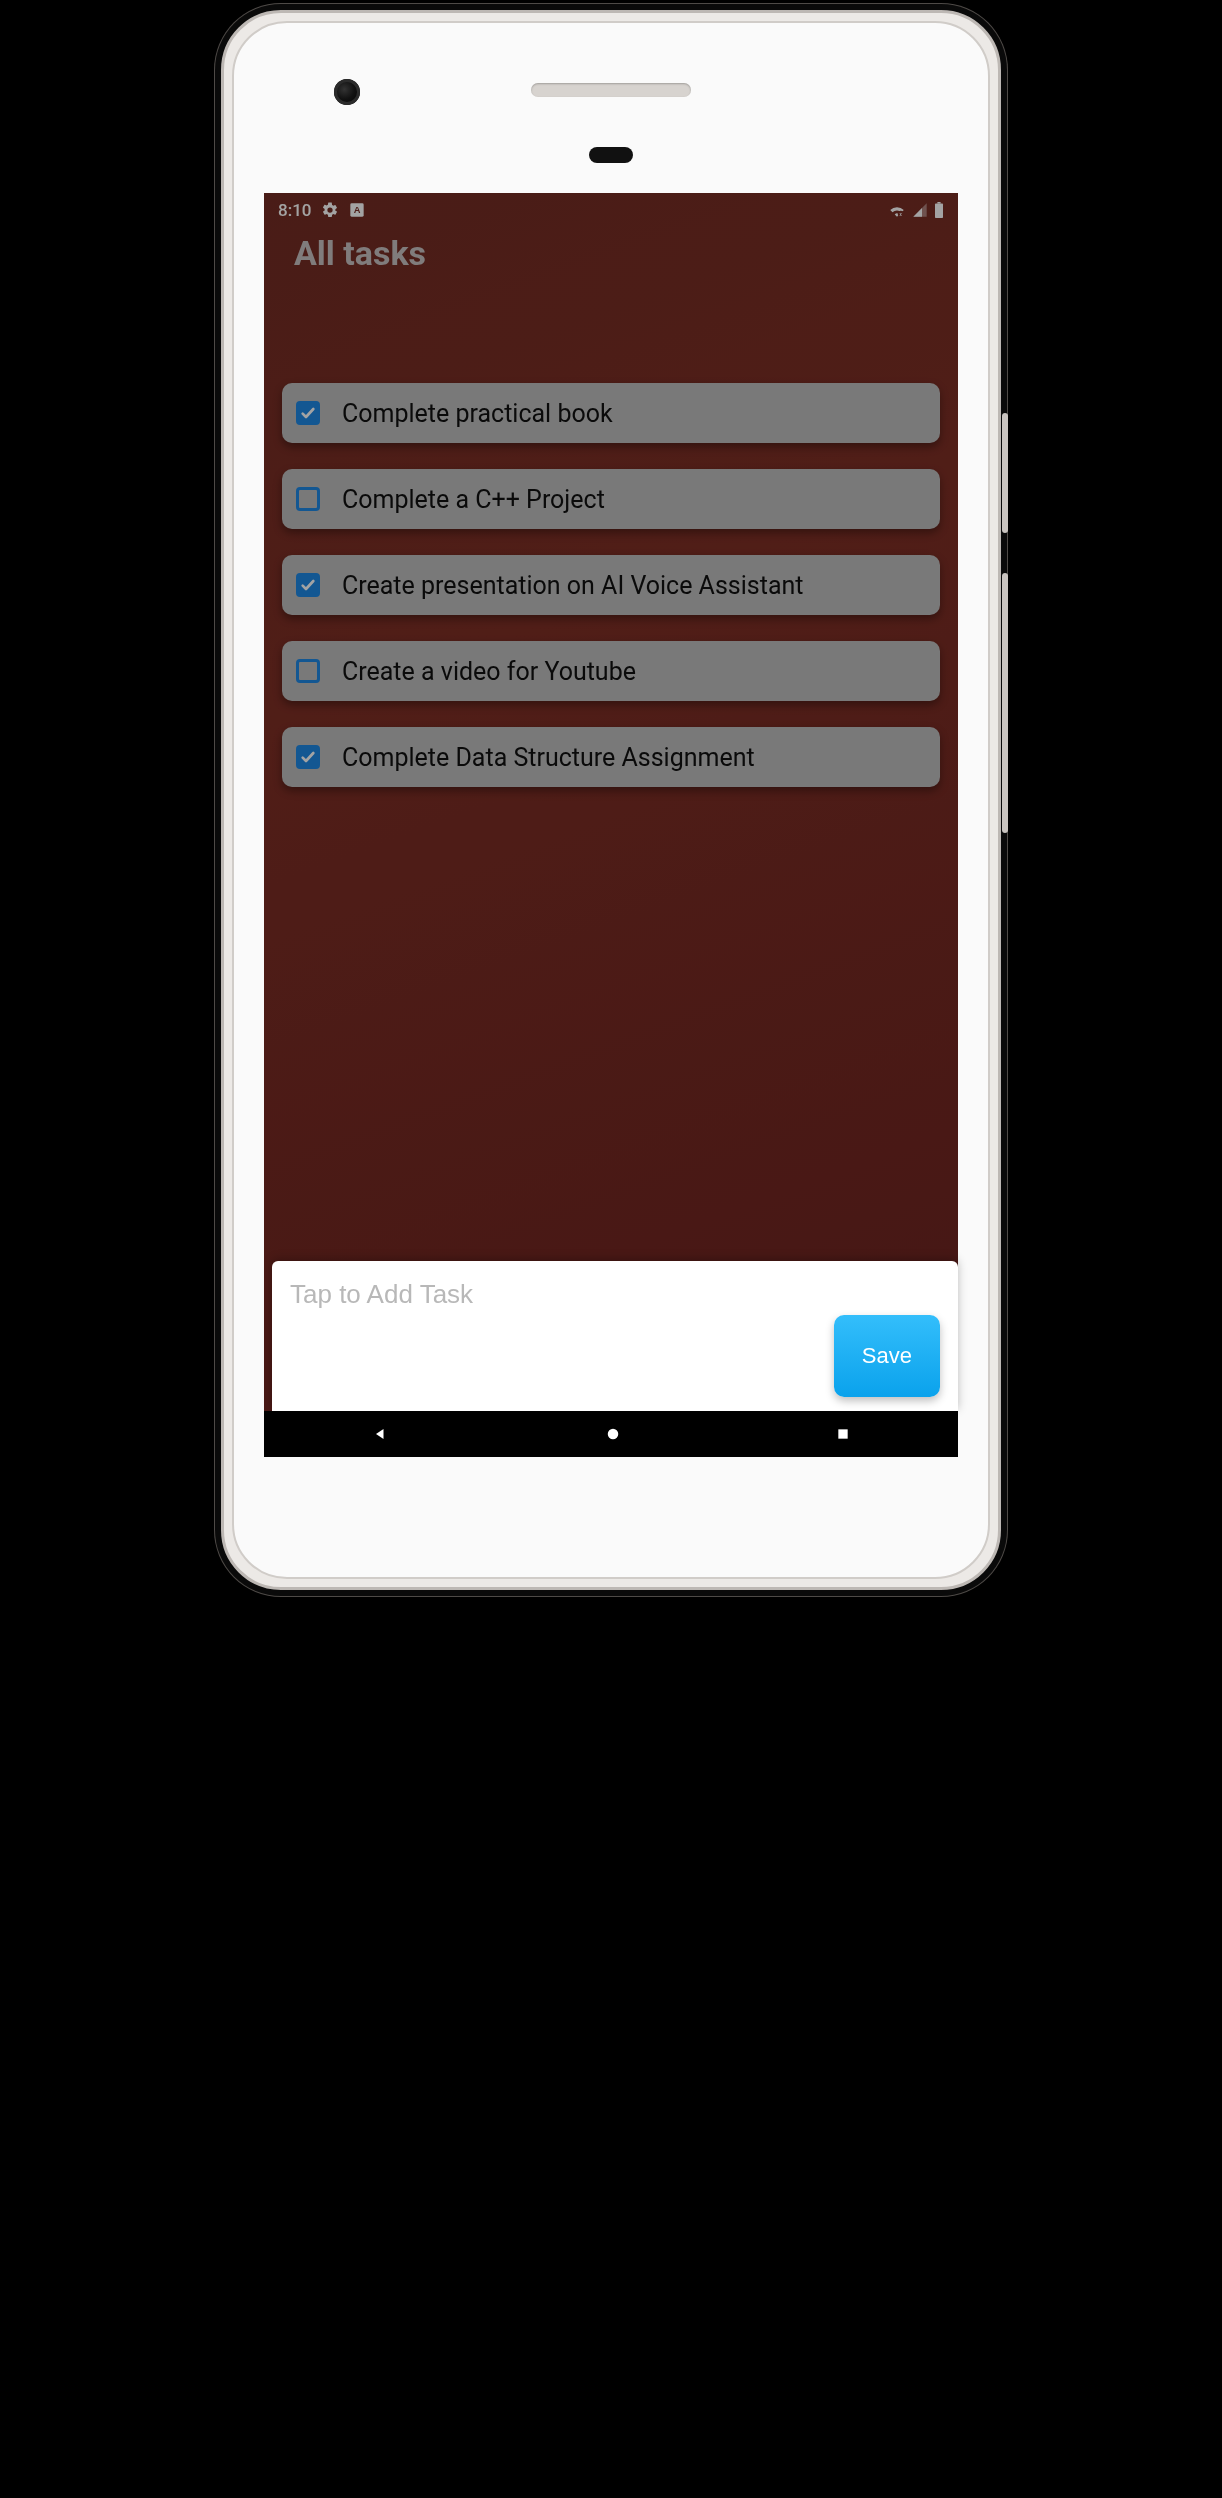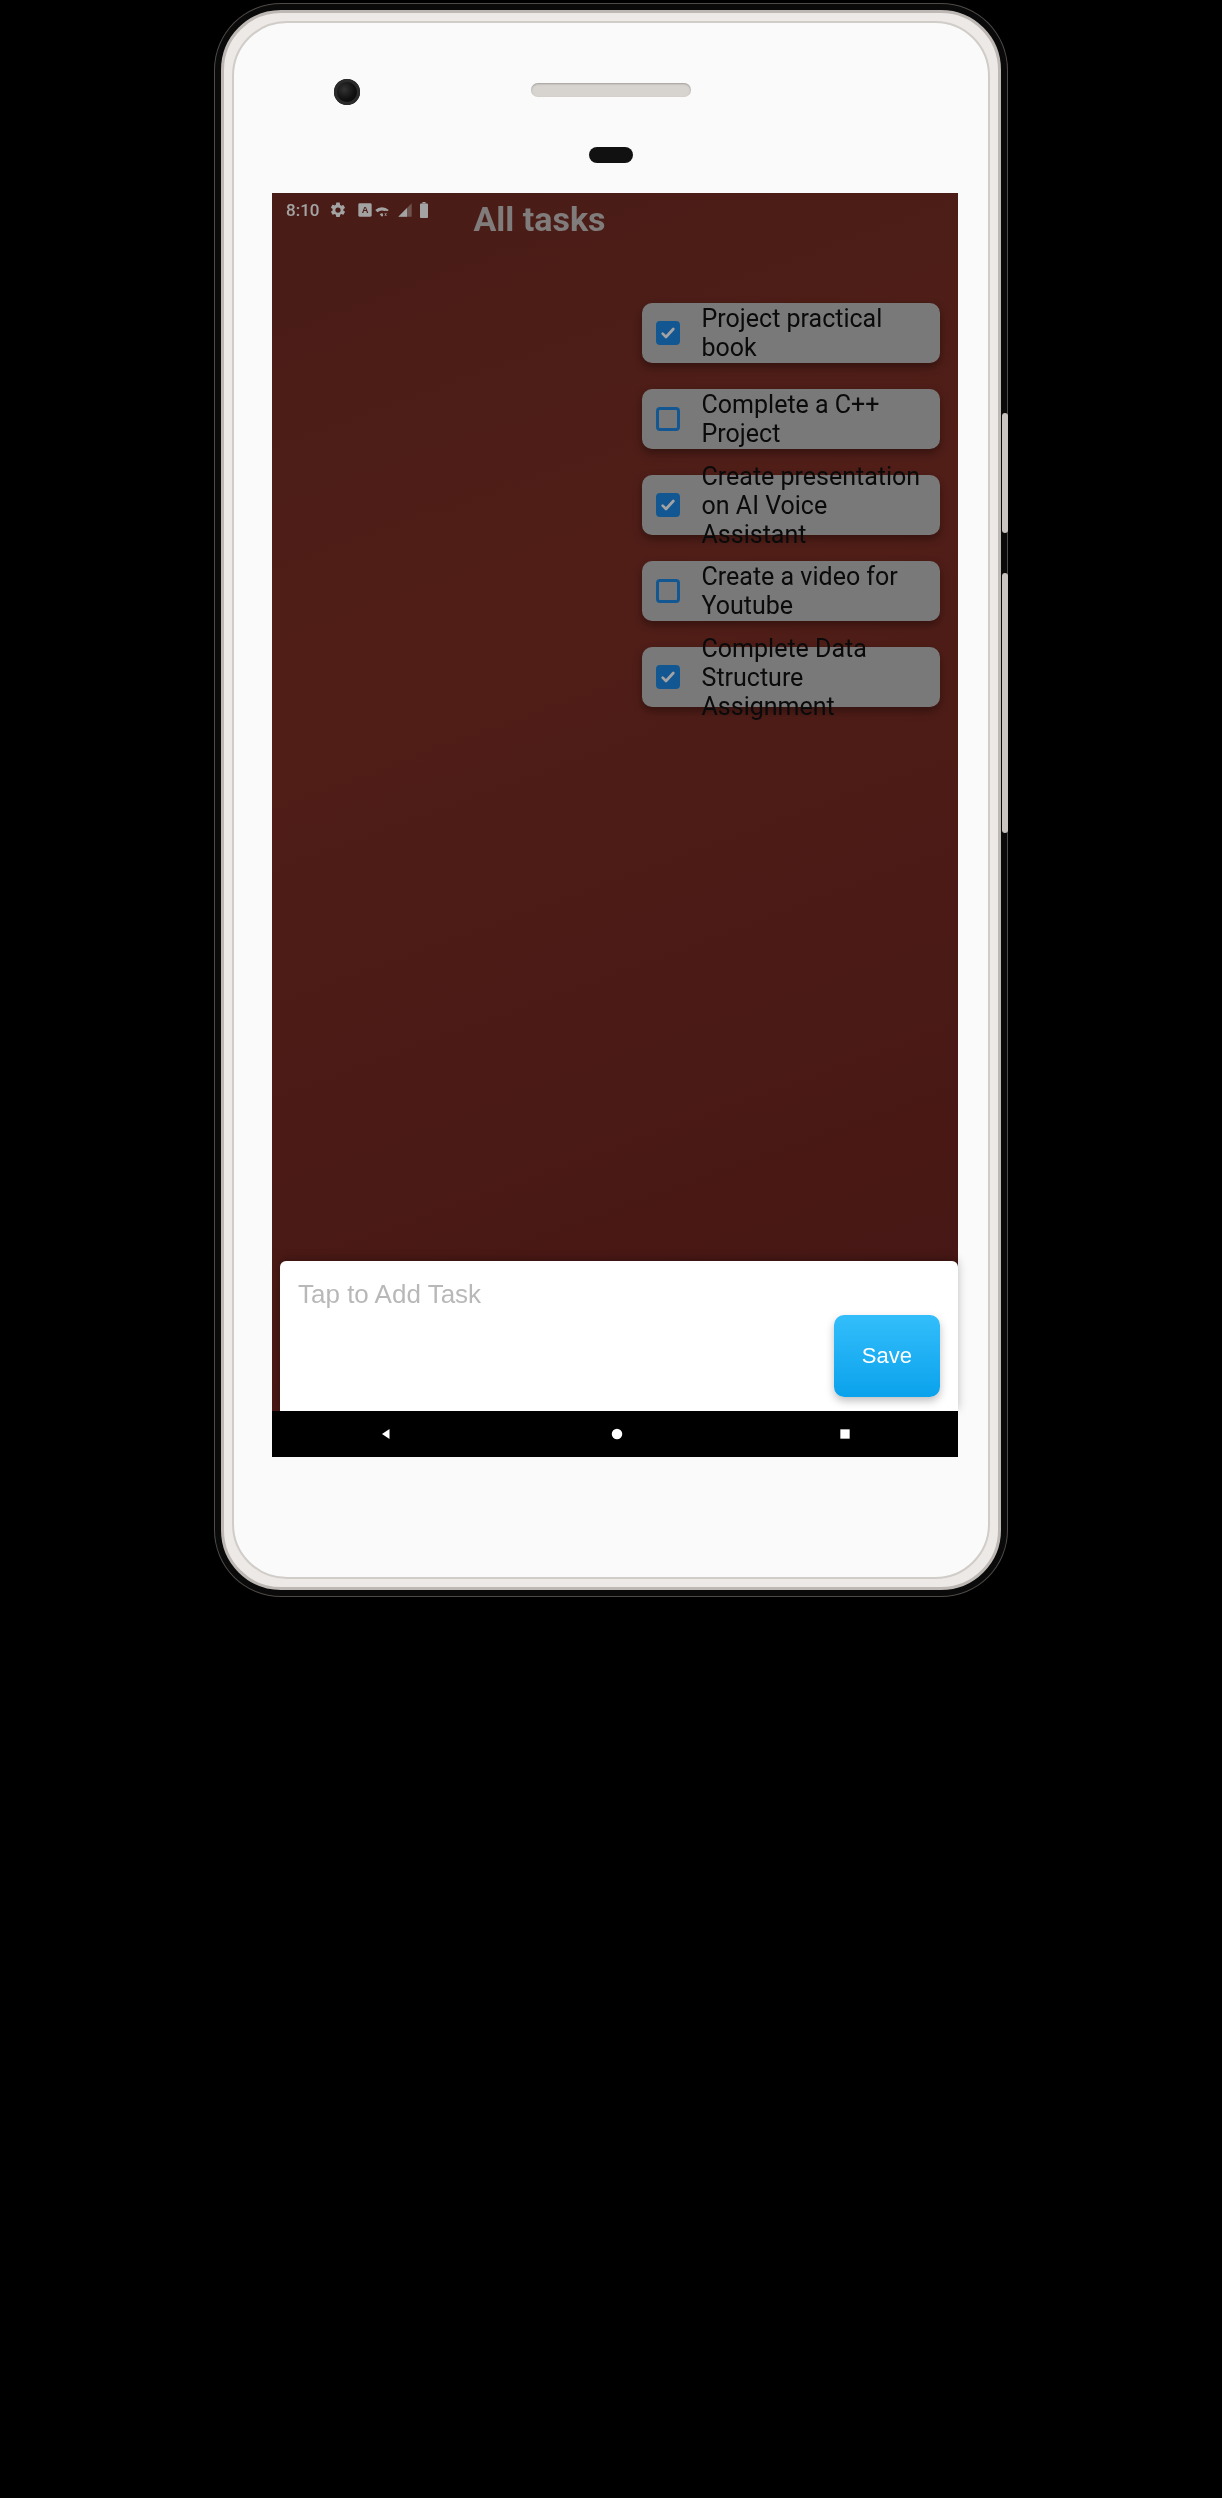--- a/index.html
+++ b/index.html
@@ -67,23 +67,22 @@
     border-radius: 10px;
     background: #111;
   }
 
   
   .screen {
     position: absolute;
     top: 170px; bottom: 120px; left: 30px; right: 30px;
     background: linear-gradient(160deg, #732d24 0%, #7e2f25 35%, #6c2320 100%);
     display: flex;
-    flex-direction: row;
-    position: absolute;
-    margin-left: 8px;
+    flex-direction: column;
+    position: absolute;
   }
   .dim-overlay {
     position: absolute;
     inset: 0;
     background: rgba(0,0,0,0.36);
     pointer-events: none;
     z-index: 5;
   }
 
   
@@ -274,21 +273,21 @@
       </div>
 
       <div class="task-list">
 
         <div class="task-item">
           <span class="checkbox checked">
             <svg width="16" height="16" viewBox="0 0 24 24" fill="none" stroke="#fff" stroke-width="4" stroke-linecap="round" stroke-linejoin="round">
                 <polyline points="4 13 9 18 20 6"></polyline>
               </svg>
           </span>
-          <span class="task-label">Project practical book</span>
+          <span class="task-label">Complete practical book</span>
         </div>
 
         <div class="task-item">
           <span class="checkbox">
             
           </span>
           <span class="task-label">Complete a C++ Project</span>
         </div>
 
         <div class="task-item">

